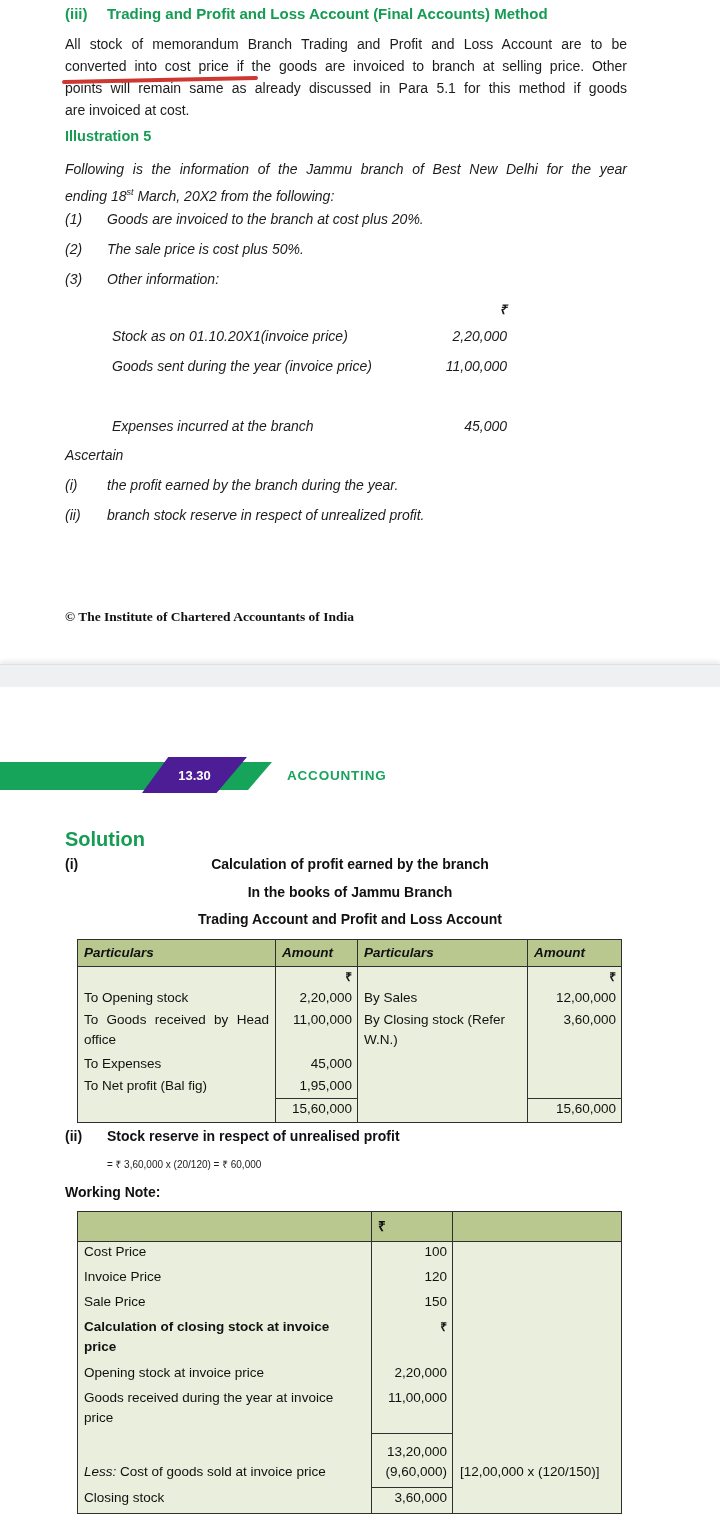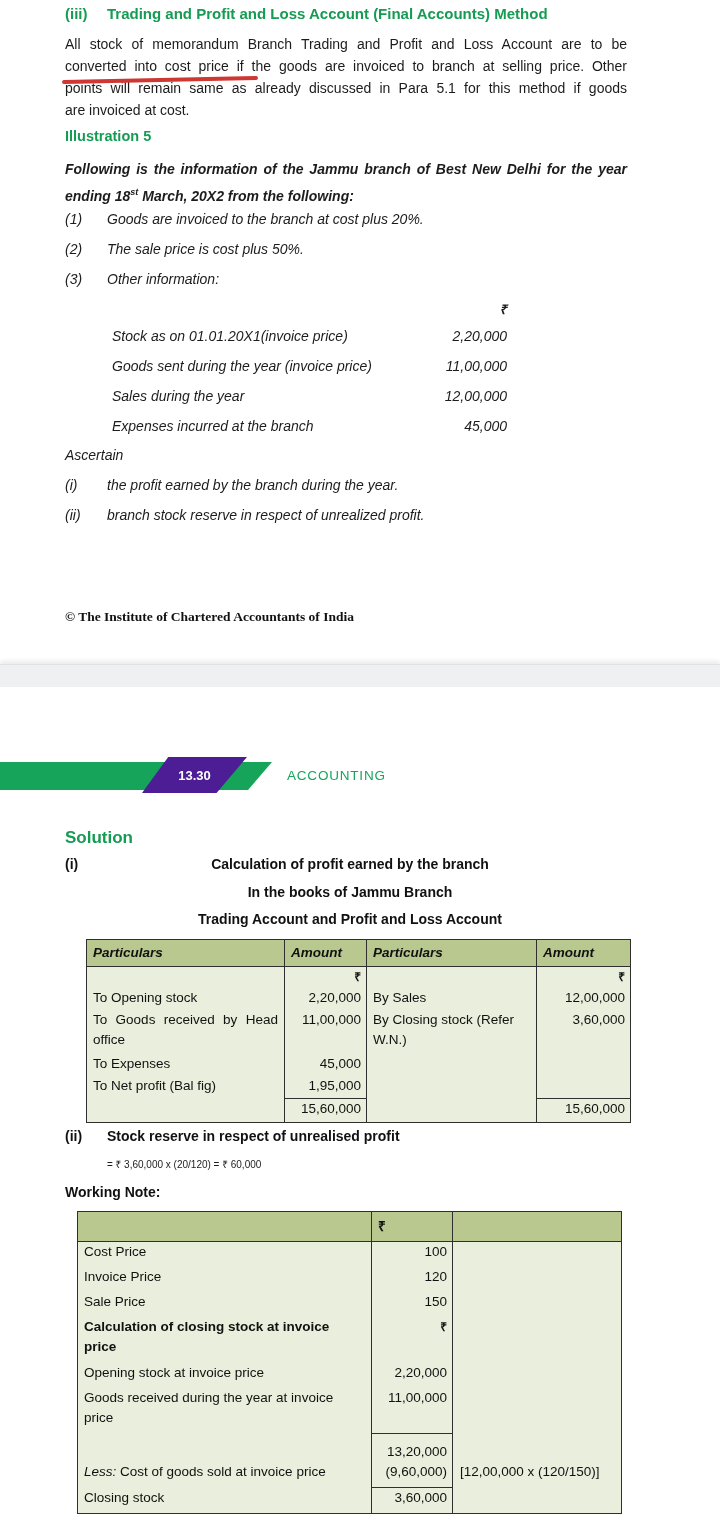--- a/index.html
+++ b/index.html
@@ -29,24 +29,24 @@
   .copyright { font-family:"Liberation Serif", serif; font-weight:bold; font-size:13.5px; color:#111; }
 
   
   .divider { background:#eef0f2; border-top:1px solid #dfe2e5; box-shadow:0 -3px 4px rgba(60,65,75,0.10); }
 
   
   .bar { background:#16a45a; clip-path:polygon(0 0, 100% 0, calc(100% - 24px) 100%, 0 100%); }
   .tab { background:#4c1d95; clip-path:polygon(25% 0, 100% 0, 71% 100%, 0 100%);
          display:flex; align-items:center; justify-content:center;
          color:#ffffff; font-weight:bold; font-size:13px; }
-  .acct-title { color:#18a45c; font-weight:normal; font-size:13.5px; letter-spacing:0.8px; line-height:28px; }
-
-  
-  .sol { font-size:17px; font-weight:bold; color:#169b53; }
+  .acct-title { color:#18a45c; font-weight:bold; font-size:13.5px; letter-spacing:0.8px; line-height:28px; }
+
+  
+  .sol { font-size:20px; font-weight:bold; color:#169b53; }
   .bnum { font-size:14px; font-weight:bold; color:#111; }
   .ctitle { font-size:14px; font-weight:bold; color:#111; text-align:center; }
 
   
   table.grid { border-collapse:collapse; table-layout:fixed; background:#e9efdc;
                border:1.5px solid #2f2f2f; font-size:13.5px; color:#111; }
   table.grid th, table.grid td { border-left:1.2px solid #2f2f2f; padding:0 6px;
                vertical-align:top; line-height:20px; overflow:hidden; }
   table.grid th:first-child, table.grid td:first-child { border-left:none; }
   table.grid thead th { background:#b9c88e; border-bottom:1.8px solid #2f2f2f;
@@ -72,21 +72,21 @@
     <div class="pline">All stock of memorandum Branch Trading and Profit and Loss Account are to be</div>
     <div class="pline">converted into cost price if the goods are invoiced to branch at selling price. Other</div>
     <div class="pline">points will remain same as already discussed in Para 5.1 for this method if goods</div>
     <div class="pline last">are invoiced at cost.</div>
   </div>
 
   <div class="abs redline" style="left:62px; top:78px; width:196px; height:4px;"></div>
 
   <div class="abs h2" style="left:65px; top:128px;">Illustration 5</div>
 
-  <div class="abs" style="left:65px; top:158px; width:562px;font-weight:bold;">
+  <div class="abs" style="left:65px; top:158px; width:562px;">
     <div class="iline">Following is the information of the Jammu branch of Best New Delhi for the year</div>
     <div class="iline last">
       <span>ending 18</span><sup>st</sup><span> March, 20X2 from the following:</span>
     </div>
   </div>
 
   <div class="abs numrow" style="left:65px; top:211px; width:562px;">
     <span class="n">(1)</span>
     <span>Goods are invoiced to the branch at cost plus 20%.</span>
   </div>
@@ -95,30 +95,26 @@
     <span>The sale price is cost plus 50%.</span>
   </div>
   <div class="abs numrow" style="left:65px; top:271px; width:562px;">
     <span class="n">(3)</span>
     <span>Other information:</span>
   </div>
 
   <div class="abs it rupee" style="left:65px; top:300px; width:442px; text-align:right; font-size:13px;">₹</div>
 
   <div class="abs inforow" style="left:112px; top:328px; width:395px;">
-    <span>Stock as on 01.01.20X1(invoice price)</span>
+    <span>Stock as on 01.10.20X1(invoice price)</span>
     <span class="v">2,20,000</span>
   </div>
   <div class="abs inforow" style="left:112px; top:358px; width:395px;">
     <span>Goods sent during the year (invoice price)</span>
     <span class="v">11,00,000</span>
-  </div>
-  <div class="abs inforow" style="left:112px; top:388px; width:395px;">
-    <span>Sales during the year</span>
-    <span class="v">12,00,000</span>
   </div>
   <div class="abs inforow" style="left:112px; top:418px; width:395px;">
     <span>Expenses incurred at the branch</span>
     <span class="v">45,000</span>
   </div>
 
   <div class="abs it" style="left:65px; top:447px; font-size:14px;">Ascertain</div>
 
   <div class="abs numrow" style="left:65px; top:477px; width:562px;">
     <span class="n">(i)</span>
@@ -139,21 +135,21 @@
   </div>
   <div class="abs acct-title" style="left:287px; top:762px; height:28px;">ACCOUNTING</div>
 
   <div class="abs sol" style="left:65px; top:828px;">Solution</div>
 
   <div class="abs bnum" style="left:65px; top:856px;">(i)</div>
   <div class="abs ctitle" style="left:65px; top:856px; width:570px;">Calculation of profit earned by the branch</div>
   <div class="abs ctitle" style="left:65px; top:884px; width:570px;">In the books of Jammu Branch</div>
   <div class="abs ctitle" style="left:65px; top:911px; width:570px;">Trading Account and Profit and Loss Account</div>
 
-  <table class="grid abs" style="left:77px; top:939px; width:544px;margin-left:9px;">
+  <table class="grid abs" style="left:77px; top:939px; width:544px;">
     <colgroup>
       <col style="width:198px">
         <col style="width:82px">
         <col style="width:170px">
         <col style="width:94px">
     </colgroup>
     <thead>
       <tr>
         <th style="height:27px;">Particulars</th>
         <th class="amt">Amount</th>

